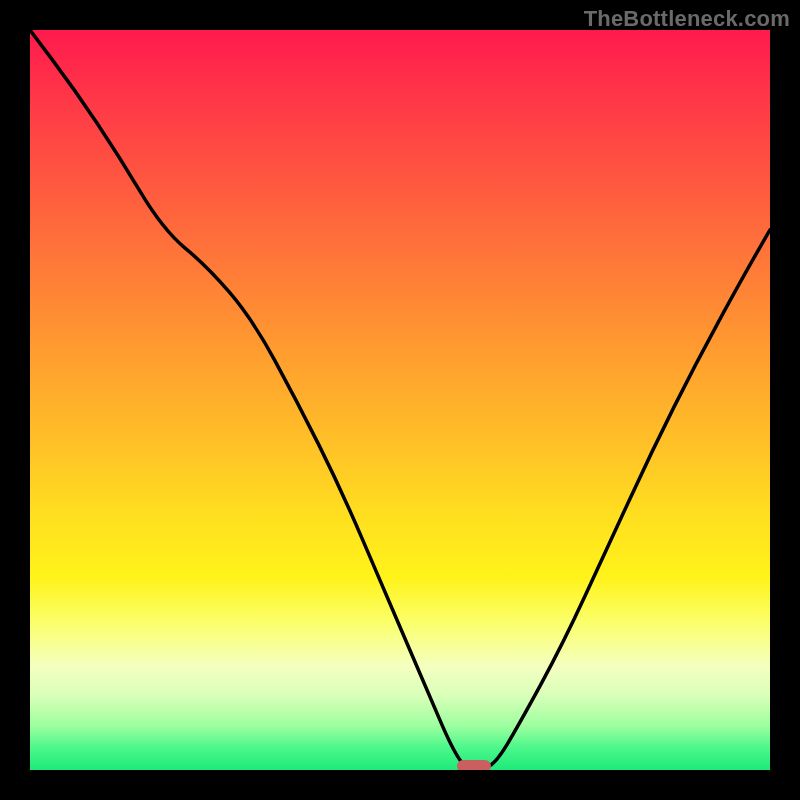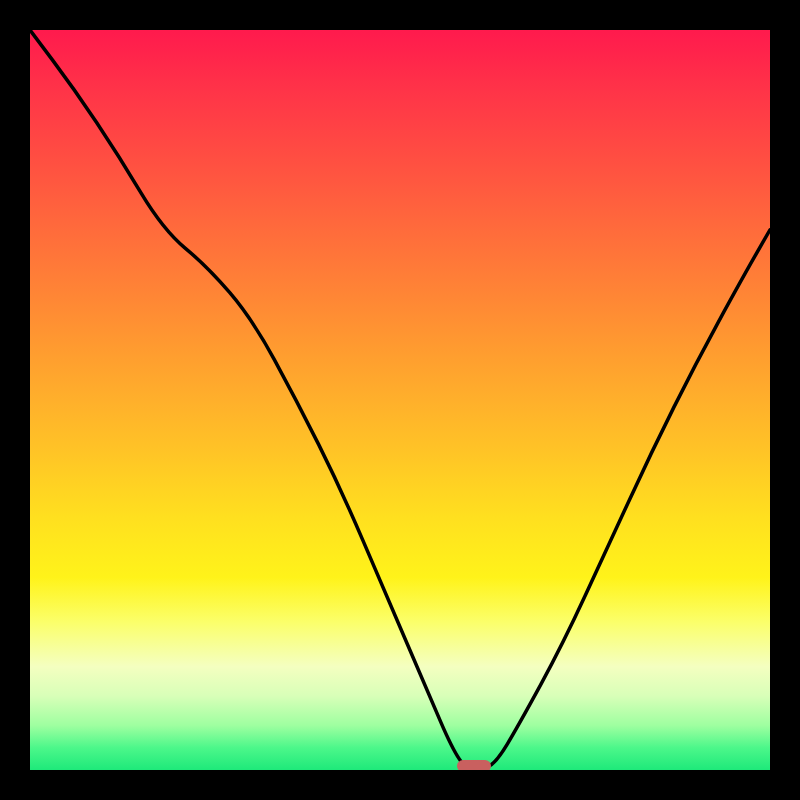--- a/index.html
+++ b/index.html
@@ -76,20 +76,21 @@
     font-weight: 600;
     letter-spacing: 0.2px;
     user-select: none;
   }
 </style>
 </head>
 <body>
 
 <div class="frame">
 
+  <div class="watermark">TheBottleneck.com</div>
 
   <div class="plot-area">
     <div class="gradient"></div>
 
     <svg class="curve-svg" viewBox="0 0 740 740" preserveAspectRatio="none">
       <path id="curve-path" class="curve-path" d="M 0.0 0.0 Q 0.0 0.0 22.2 29.6 Q 44.4 59.2 66.6 92.5 Q 88.8 125.8 111.0 162.8 Q 133.2 199.8 155.4 218.3 Q 177.6 236.8 199.8 262.7 Q 222.0 288.6 244.2 329.3 Q 266.4 370.0 288.6 414.4 Q 310.8 458.8 333.0 510.6 Q 355.2 562.4 377.4 614.2 Q 399.6 666.0 410.7 691.9 Q 421.8 717.8 429.2 728.9 Q 436.6 740.0 444.0 740.0 Q 451.4 740.0 458.8 736.3 Q 466.2 732.6 477.3 714.1 Q 488.4 695.6 510.6 654.9 Q 532.8 614.2 555.0 566.1 Q 577.2 518.0 599.4 469.9 Q 621.6 421.8 643.8 377.4 Q 666.0 333.0 688.2 292.3 Q 710.4 251.6 725.2 225.7 T 740.0 199.8"></path>
     </svg>
 
     <div id="min-marker" class="min-marker" style="left: 444px; top: 736px;"></div>
   </div>

